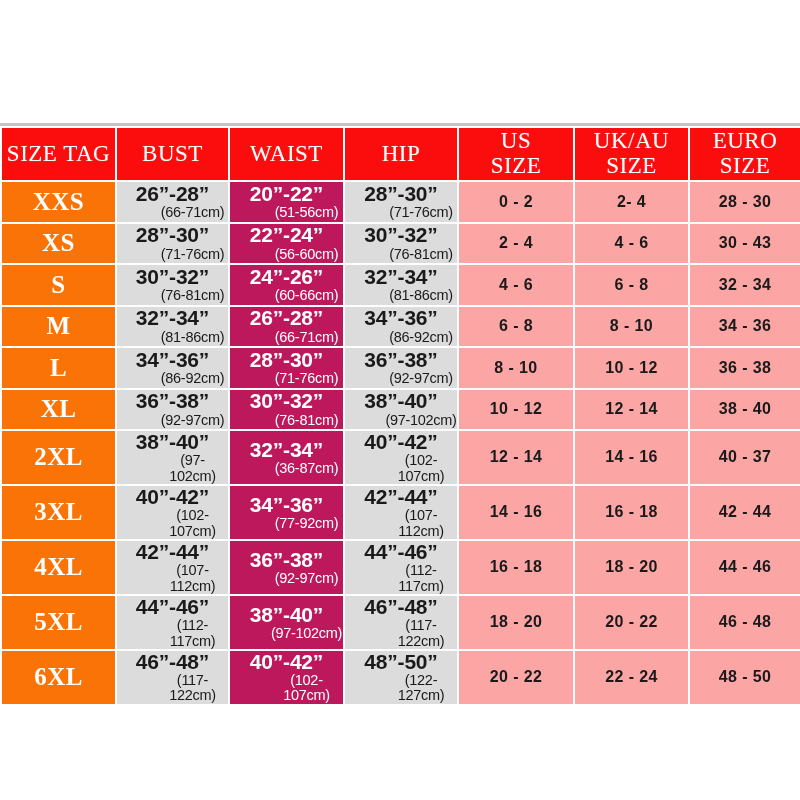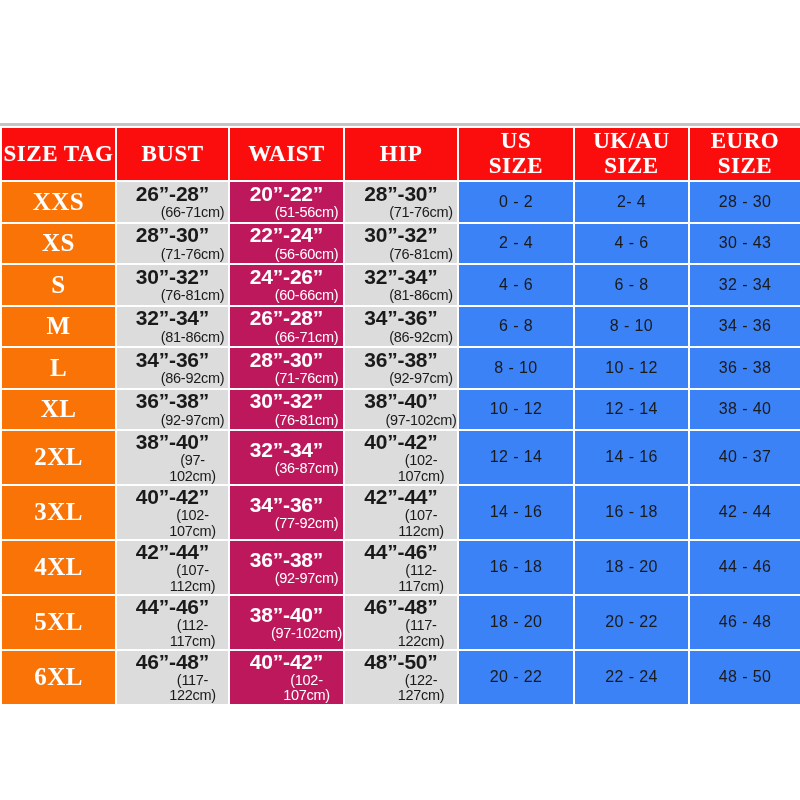--- a/index.html
+++ b/index.html
@@ -44,21 +44,21 @@
     margin: 0;
     text-align: center;
     vertical-align: middle;
     border: 2px solid #ffffff;
   }
   thead th {
     background: #fb0d0d;
     color: #ffffff;
     height: 52px;
     font-family: "Liberation Serif", serif;
-    font-weight: bold;
+    font-weight: normal;
     font-size: 23px;
     letter-spacing: 0.5px;
     line-height: 1.08;
     text-shadow: 0 0 1px rgba(255,255,255,0.35);
   }
   thead th .hd-line { display: block; }
   tbody tr { height: 41.5px; }
 
   td.size-cell {
     background: #f97306;
@@ -88,24 +88,24 @@
     letter-spacing: -0.2px;
   }
   td.meas .cm {
     display: block;
     font-size: 14.5px;
     font-weight: normal;
     letter-spacing: -0.3px;
     margin-left: 40px;
   }
   td.plain {
-    background: #3b82f6;
+    background: #fca5a5;
     color: #1a1a1a;
     font-size: 16px;
-    font-weight: normal;
+    font-weight: bold;
     letter-spacing: 0.4px;
   }
 </style>
 </head>
 <body>
 
 <div id="chart-wrap">
   <div class="topline"></div>
   <table class="size-chart">
     <colgroup>

